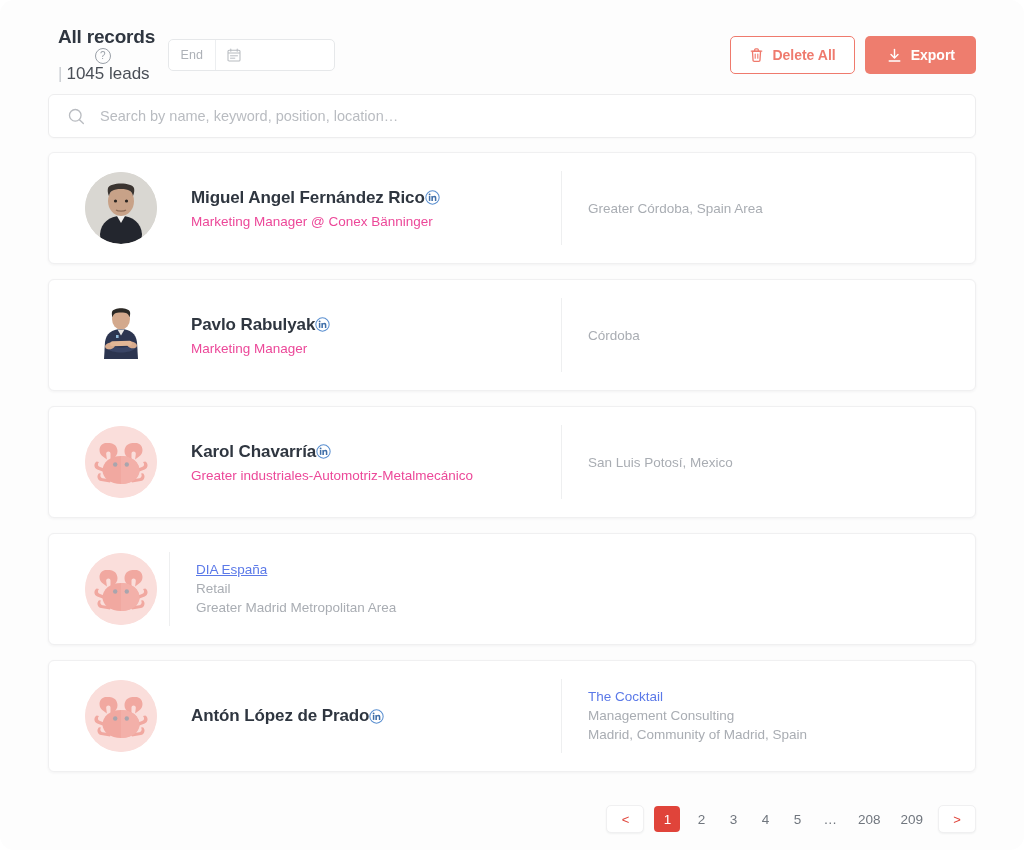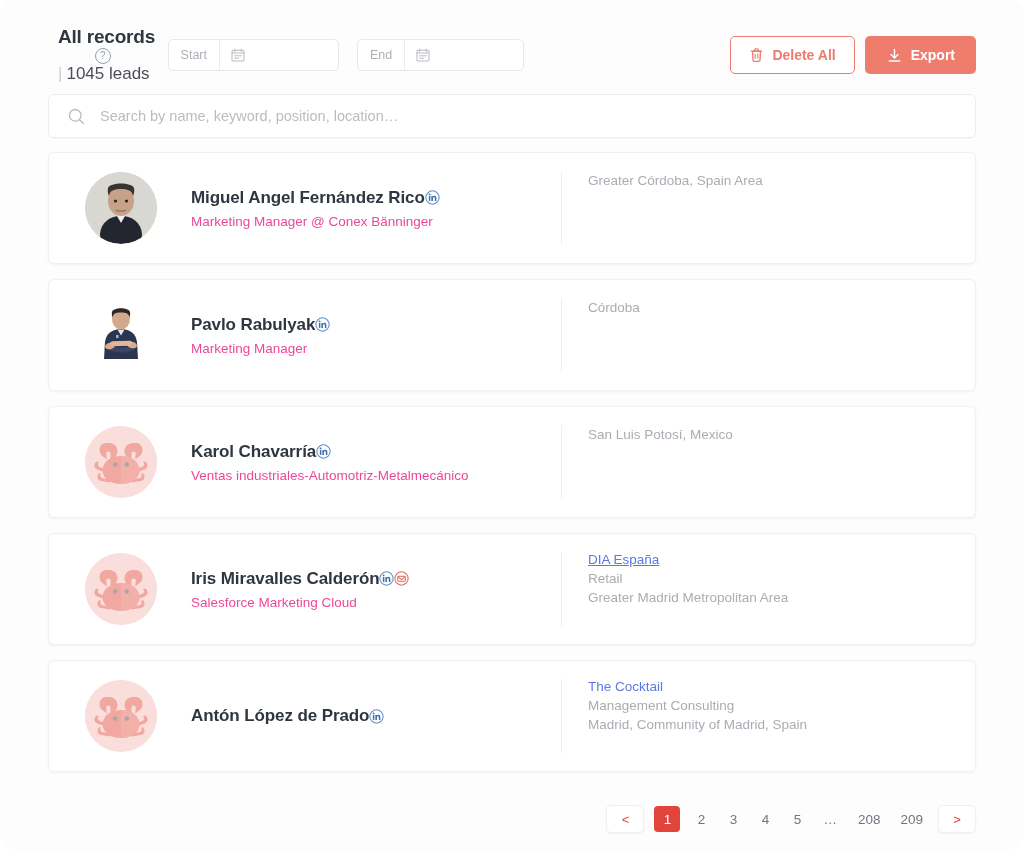--- a/index.html
+++ b/index.html
@@ -192,21 +192,21 @@
   }
 
   .mini-icon { display:block; cursor: pointer; }
 
   .company-cell {
     flex: 0 0 392px;
     border-left: 1px solid #eeeff0;
     min-height: 74px;
     display: flex;
     flex-direction: column;
-    justify-content: flex-start;
+    justify-content: center;
     padding-left: 26px;
   }
   .company-link {
     font-size: 13.5px;
     color: #5b79e8;
     text-decoration: underline;
     cursor: pointer;
     align-self: flex-start;
   }
   .company-link.plain { text-decoration: none; }
@@ -270,31 +270,20 @@
   <div class="header">
     <div class="title-block">
       <span class="page-title">All records</span>
       <span class="help-icon">?</span>
       <span class="lead-count">
         <span class="count-sep">|</span><span>1045 leads</span>
       </span>
     </div>
 
     <div class="date-group">
-      <div class="date-field">
-        <div class="date-label">Start</div>
-        <div class="date-input-area">
-          <svg class="cal-icon" viewBox="0 0 20 20" fill="none">
-            <rect x="2.5" y="4" width="15" height="13.5" rx="1.4" stroke="#b7bbc0" stroke-width="1.3"></rect>
-            <path d="M2.5 7.6h15" stroke="#b7bbc0" stroke-width="1.3"></path>
-            <path d="M6 2.4v3M14 2.4v3" stroke="#b7bbc0" stroke-width="1.3" stroke-linecap="round"></path>
-            <path d="M5.6 11h8.8M5.6 14h5.4" stroke="#b7bbc0" stroke-width="1.2" stroke-linecap="round"></path>
-          </svg>
-        </div>
-      </div>
       <div class="date-field">
         <div class="date-label">End</div>
         <div class="date-input-area">
           <svg class="cal-icon" viewBox="0 0 20 20" fill="none">
             <rect x="2.5" y="4" width="15" height="13.5" rx="1.4" stroke="#b7bbc0" stroke-width="1.3"></rect>
             <path d="M2.5 7.6h15" stroke="#b7bbc0" stroke-width="1.3"></path>
             <path d="M6 2.4v3M14 2.4v3" stroke="#b7bbc0" stroke-width="1.3" stroke-linecap="round"></path>
             <path d="M5.6 11h8.8M5.6 14h5.4" stroke="#b7bbc0" stroke-width="1.2" stroke-linecap="round"></path>
           </svg>
         </div>
@@ -434,21 +423,21 @@
       <div class="person-cell">
         <div class="person-name-row">
           <span class="person-name">Karol Chavarría</span>
           <svg class="mini-icon" width="15" height="15" viewBox="0 0 16 16">
             <circle cx="8" cy="8" r="7.1" fill="none" stroke="#5a8fd0" stroke-width="1.1"></circle>
             <rect x="4.1" y="6.4" width="1.6" height="5.2" fill="#3f6ea8"></rect>
             <circle cx="4.9" cy="4.7" r="1" fill="#3f6ea8"></circle>
             <path d="M6.8 6.4h1.5v.8c.35-.6 1-.95 1.8-.95 1.3 0 2 .8 2 2.4v3h-1.6V9c0-.9-.3-1.35-1-1.35-.6 0-1.05.45-1.05 1.35v2.6H6.8V6.4z" fill="#3f6ea8"></path>
           </svg>
         </div>
-        <div class="person-sub">Ventas industriales-Automotriz-Metalmecánico</div>
+        <div class="person-sub">Greater industriales-Automotriz-Metalmecánico</div>
       </div>
       <div class="company-cell">
         <div class="company-line">San Luis Potosí, Mexico</div>
       </div>
     </div>
 
     <div class="lead-card">
       <div class="avatar-cell">
         <div class="avatar">
           <svg width="72" height="72" viewBox="0 0 72 72">
@@ -463,37 +452,20 @@
               <path d="M36 30c10.5 0 18.5 6.2 18.5 14.4 0 7.6-8 13.6-18.5 13.6S17.5 52 17.5 44.4C17.5 36.2 25.5 30 36 30z"></path>
             </g>
             <g fill="#f3b2aa" opacity="0.85">
               <path d="M36 30c10.5 0 18.5 6.2 18.5 14.4 0 7.6-8 13.6-18.5 13.6V30z"></path>
             </g>
             <circle cx="30.2" cy="38.5" r="2.2" fill="#a9a5ad"></circle>
             <circle cx="41.8" cy="38.5" r="2.2" fill="#a9a5ad"></circle>
           </svg>
         </div>
       </div>
-      <div class="person-cell">
-        <div class="person-name-row">
-          <span class="person-name">Iris Miravalles Calderón</span>
-          <svg class="mini-icon" width="15" height="15" viewBox="0 0 16 16">
-            <circle cx="8" cy="8" r="7.1" fill="none" stroke="#5a8fd0" stroke-width="1.1"></circle>
-            <rect x="4.1" y="6.4" width="1.6" height="5.2" fill="#3f6ea8"></rect>
-            <circle cx="4.9" cy="4.7" r="1" fill="#3f6ea8"></circle>
-            <path d="M6.8 6.4h1.5v.8c.35-.6 1-.95 1.8-.95 1.3 0 2 .8 2 2.4v3h-1.6V9c0-.9-.3-1.35-1-1.35-.6 0-1.05.45-1.05 1.35v2.6H6.8V6.4z" fill="#3f6ea8"></path>
-          </svg>
-          <svg class="mini-icon" width="15" height="15" viewBox="0 0 16 16">
-            <circle cx="8" cy="8" r="7.1" fill="none" stroke="#e0695e" stroke-width="1.1"></circle>
-            <rect x="4" y="5.6" width="8" height="5.4" rx="1" fill="none" stroke="#e0695e" stroke-width="1.1"></rect>
-            <path d="M4.3 6.2l3.7 3 3.7-3" fill="none" stroke="#e0695e" stroke-width="1.1" stroke-linejoin="round"></path>
-          </svg>
-        </div>
-        <div class="person-sub">Salesforce Marketing Cloud</div>
-      </div>
       <div class="company-cell">
         <a class="company-link">DIA España</a>
         <div class="company-line">Retail</div>
         <div class="company-line">Greater Madrid Metropolitan Area</div>
       </div>
     </div>
 
     <div class="lead-card">
       <div class="avatar-cell">
         <div class="avatar">

